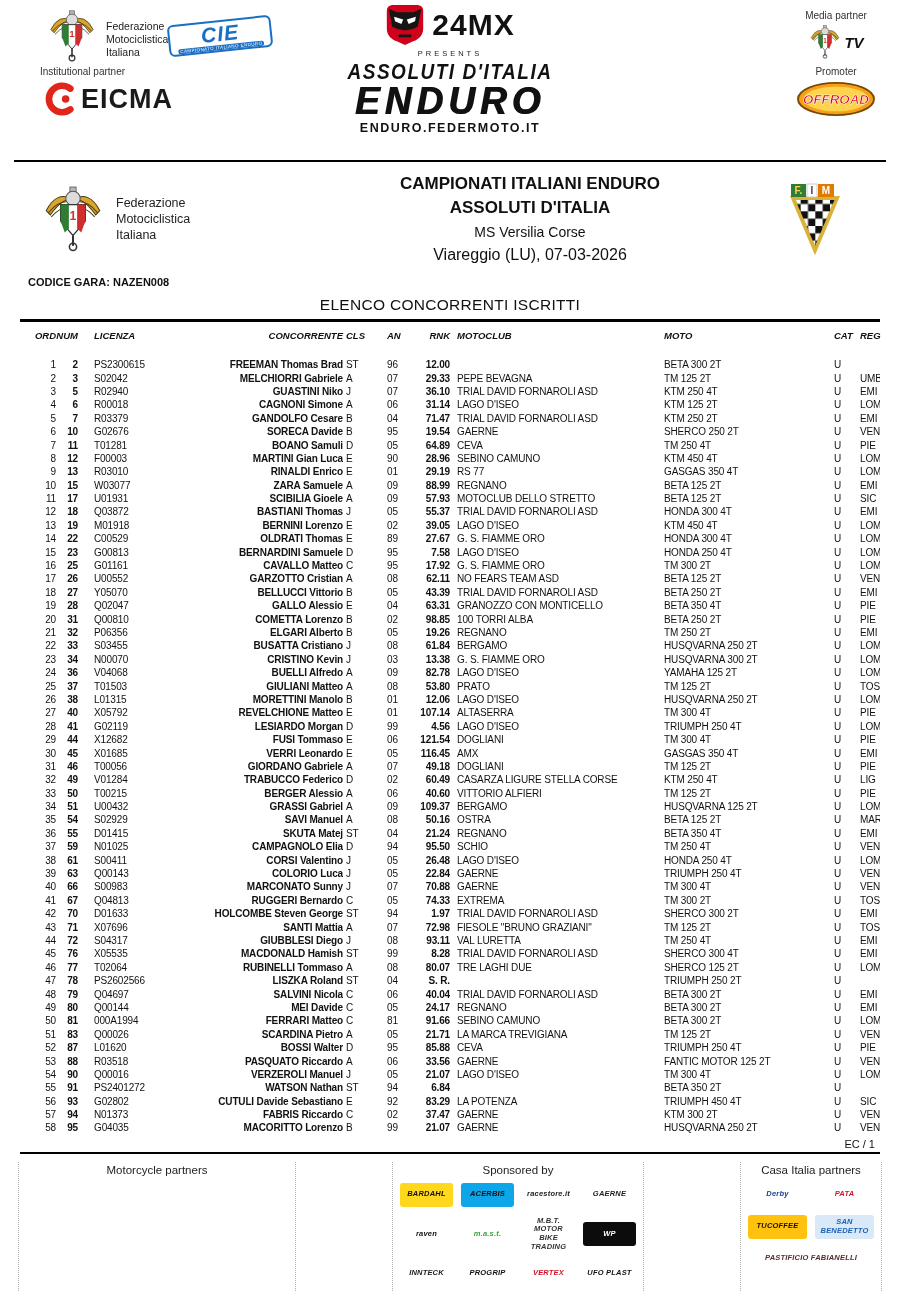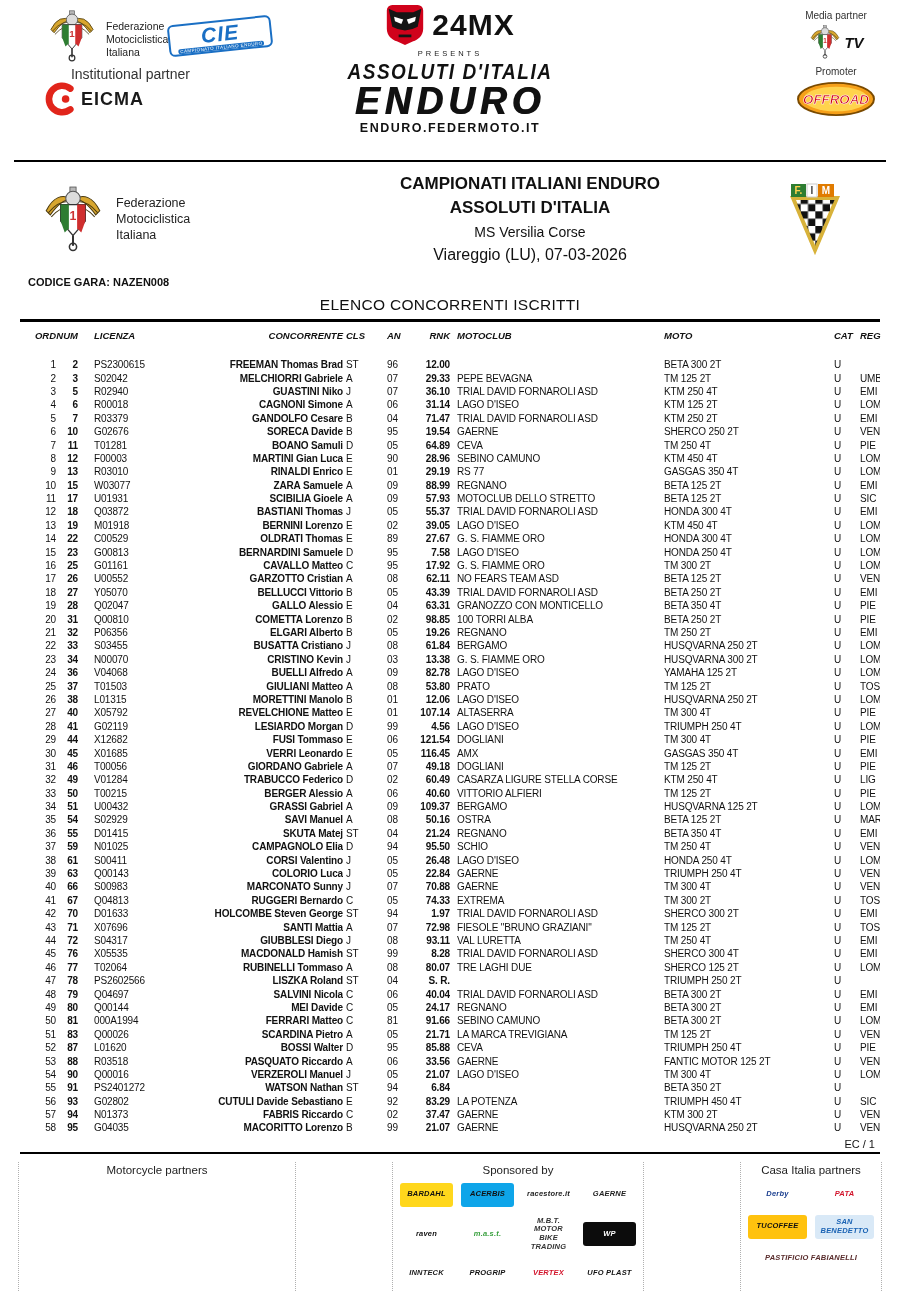--- a/index.html
+++ b/index.html
@@ -7,23 +7,23 @@
     font-family:"Liberation Sans", sans-serif; overflow:hidden; }
 
   
   .banner { position:relative; height:160px; }
   .fmi-top { position:absolute; left:46px; top:8px; display:flex; gap:8px; align-items:flex-start; }
   .fmi-top .fmi-name { font-size:10.5px; line-height:13px; padding-top:12px; color:#222; }
   .cie-box { position:absolute; left:168px; top:20px; transform:rotate(-6deg);
     border:2px solid #1a6fc4; border-radius:6px; padding:1px 7px 0; background:#fff; text-align:center; }
   .cie-main { font-size:21px; font-weight:bold; font-style:italic; color:#1a6fc4; letter-spacing:1px; line-height:22px; }
   .cie-cap { font-size:4.5px; color:#fff; background:#1a6fc4; border-radius:2px; padding:0 2px; letter-spacing:.4px; white-space:nowrap; }
-  .inst-label { position:absolute; left:40px; top:66px; width:150px; text-align:right; font-size:14px; color:#333; }
+  .inst-label { position:absolute; left:40px; top:66px; width:150px; text-align:left; font-size:10px; color:#333; }
   .eicma { position:absolute; left:42px; top:82px; display:flex; align-items:center; gap:5px; }
-  .eicma-word { font-size:18px; font-weight:bold; letter-spacing:1px; color:#1a1a1a; }
+  .eicma-word { font-size:27px; font-weight:bold; letter-spacing:1px; color:#1a1a1a; }
 
   .brand { position:absolute; left:300px; top:2px; width:300px; text-align:center; }
   .mx-row { display:flex; justify-content:center; align-items:center; gap:7px; }
   .mx-word { font-size:30px; font-weight:bold; letter-spacing:1px; color:#111; }
   .presents { font-size:7.5px; letter-spacing:3px; margin-top:1px; color:#222; }
   .series { font-size:19px; font-weight:bold; font-style:italic; letter-spacing:1.5px; margin-top:3px; transform:scaleY(1.15); }
   .enduro { font-size:37px; font-weight:bold; font-style:italic; letter-spacing:5px; line-height:36px;
     transform:scaleY(1.05); text-shadow:1px 0 #111; }
   .site { font-size:12.5px; font-weight:bold; letter-spacing:1.5px; margin-top:2px; }
 

